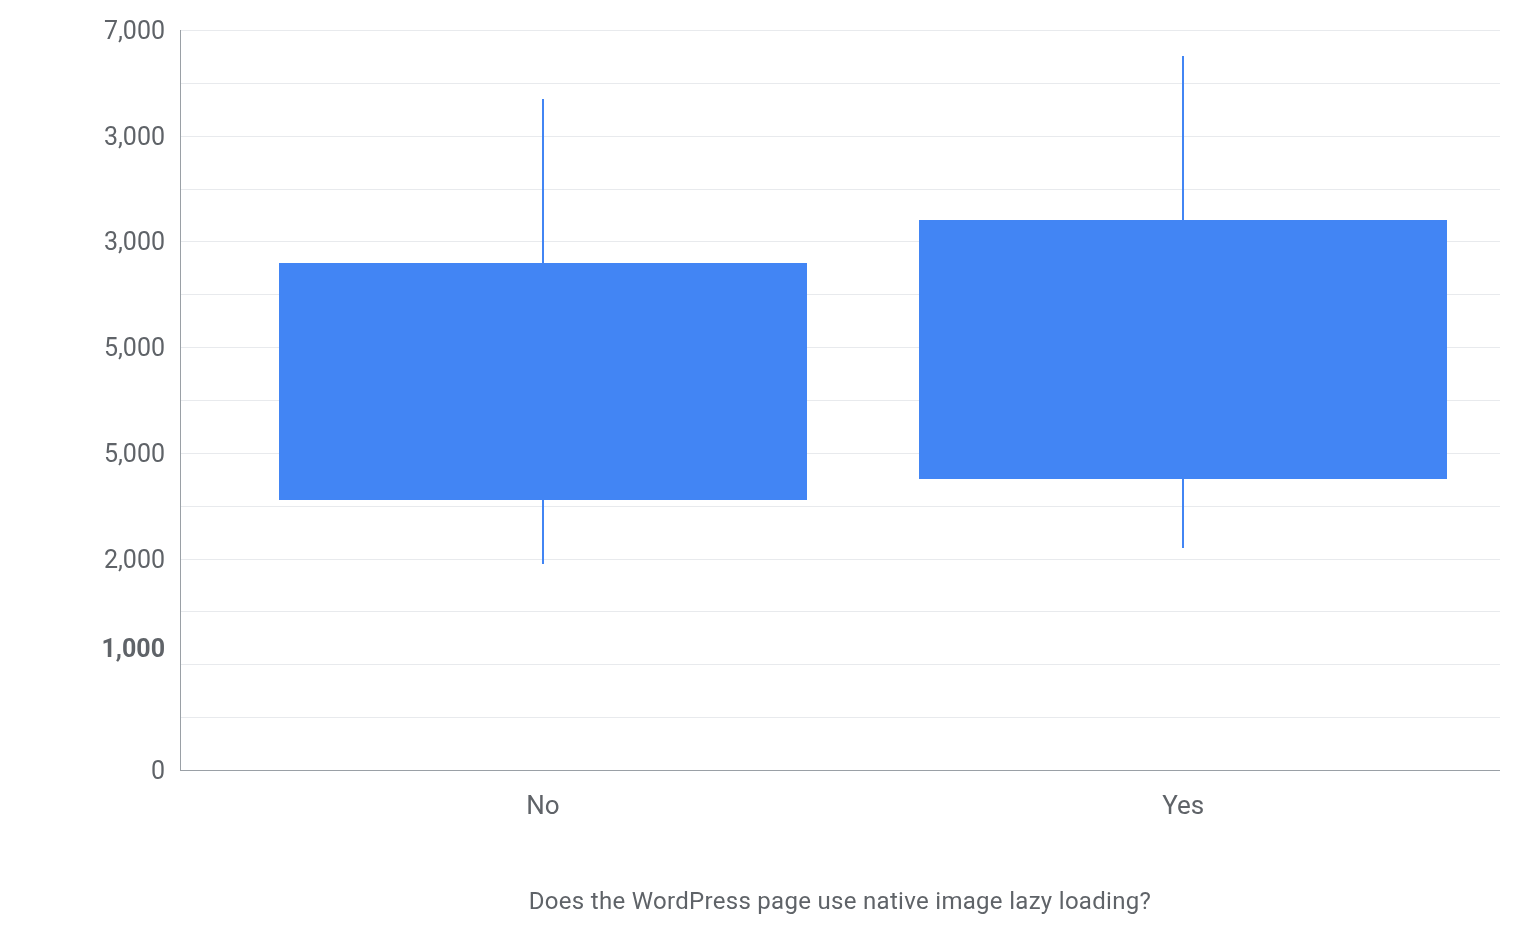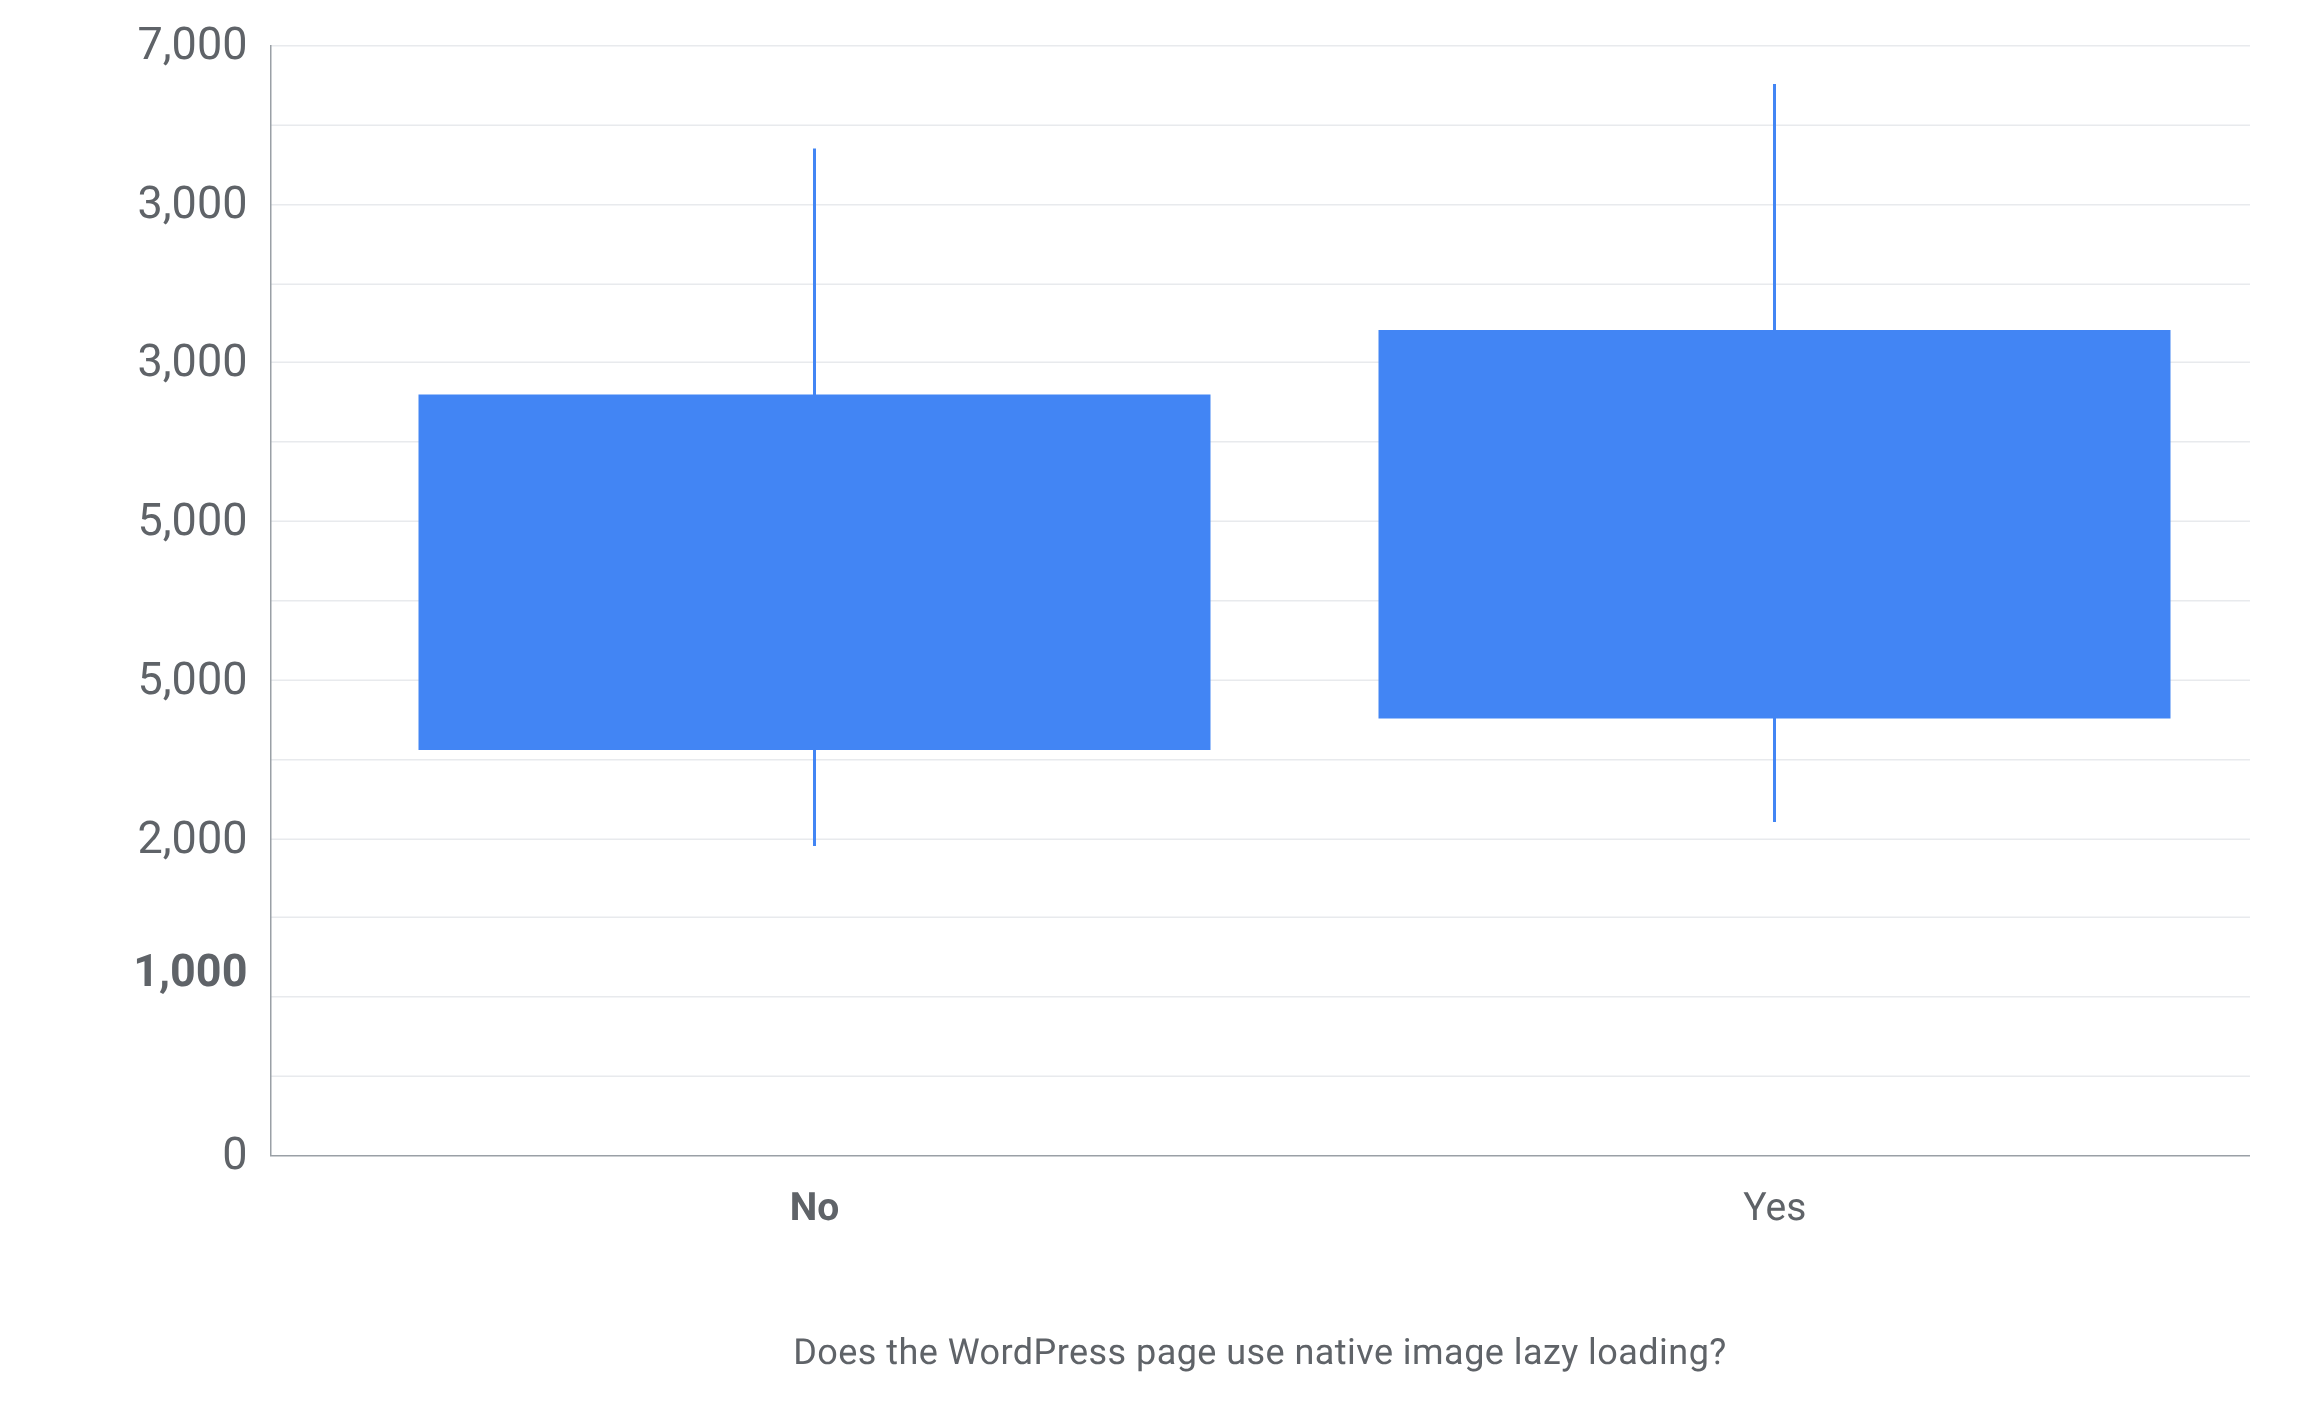--- a/index.html
+++ b/index.html
@@ -41,21 +41,21 @@
     background: #e8eaed;
   }
   .axis-line {
     position: absolute;
     background: #9aa0a6;
   }
   .y-tick-label {
     position: absolute;
     width: 95px;
     text-align: right;
-    font-size: 30px;
+    font-size: 25px;
     color: #5f6368;
     transform: translateY(-50%);
   }
   .x-tick-label {
     position: absolute;
     width: 200px;
     text-align: center;
     font-size: 26px;
     color: #5f6368;
     transform: translateX(-50%);
@@ -98,20 +98,20 @@
       <div class="grid-line" style="top: 158.571px;"></div>
       <div class="grid-line" style="top: 105.714px;"></div>
       <div class="y-tick-label" style="left: -110px; top: 105.714px;">3,000</div>
       <div class="grid-line" style="top: 52.8571px;"></div>
       <div class="grid-line" style="top: 0px;"></div>
       <div class="y-tick-label" style="left: -110px; top: 0px;">7,000</div>
       <div class="axis-line" style="left: 0px; right: 0px; top: 740px; height: 1px;"></div>
       <div class="axis-line" style="top: 0px; bottom: 0px; left: 0px; width: 1px;"></div>
       <div class="whisker" style="left: 363px; top: 68.7143px; height: 465.143px;"></div>
       <div class="box" style="left: 363px; top: 232.571px; width: 528px; height: 237.857px;"></div>
-      <div class="x-tick-label" style="left: 363px; top: 760px; font-weight: bold;">No</div>
+      <div class="x-tick-label" style="left: 363px; top: 760px;">No</div>
       <div class="whisker" style="left: 1003.2px; top: 26.4286px; height: 491.571px;"></div>
       <div class="box" style="left: 1003.2px; top: 190.286px; width: 528px; height: 259px;"></div>
       <div class="x-tick-label" style="left: 1003.2px; top: 760px;">Yes</div>
     </div>
 
   <div class="x-axis-title">Does the WordPress page use native image lazy loading?</div>
 </div>
 
 </body></html>

